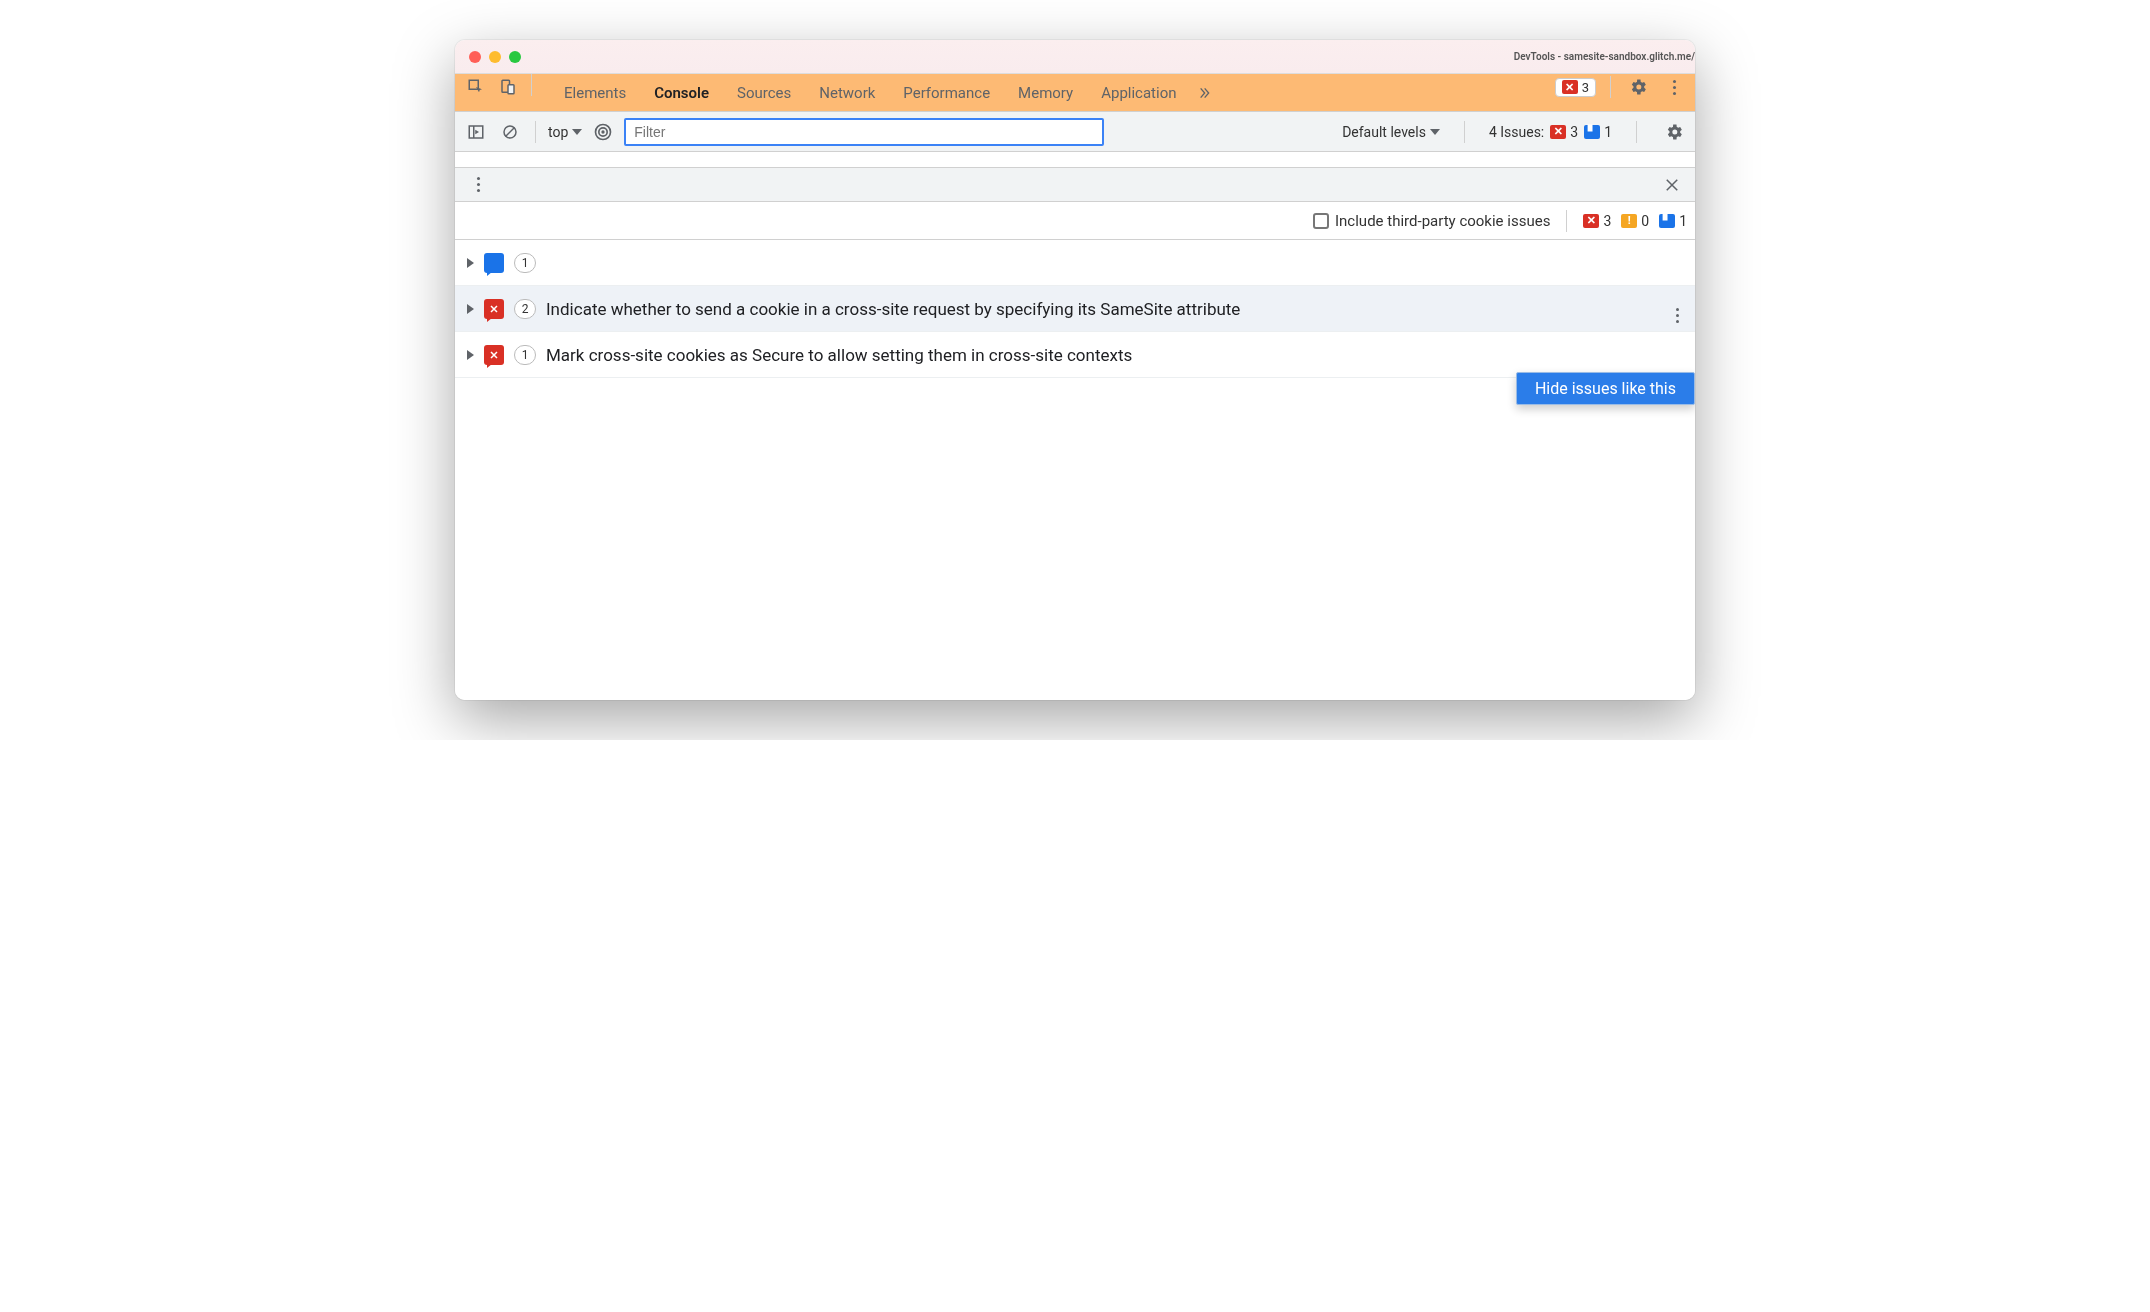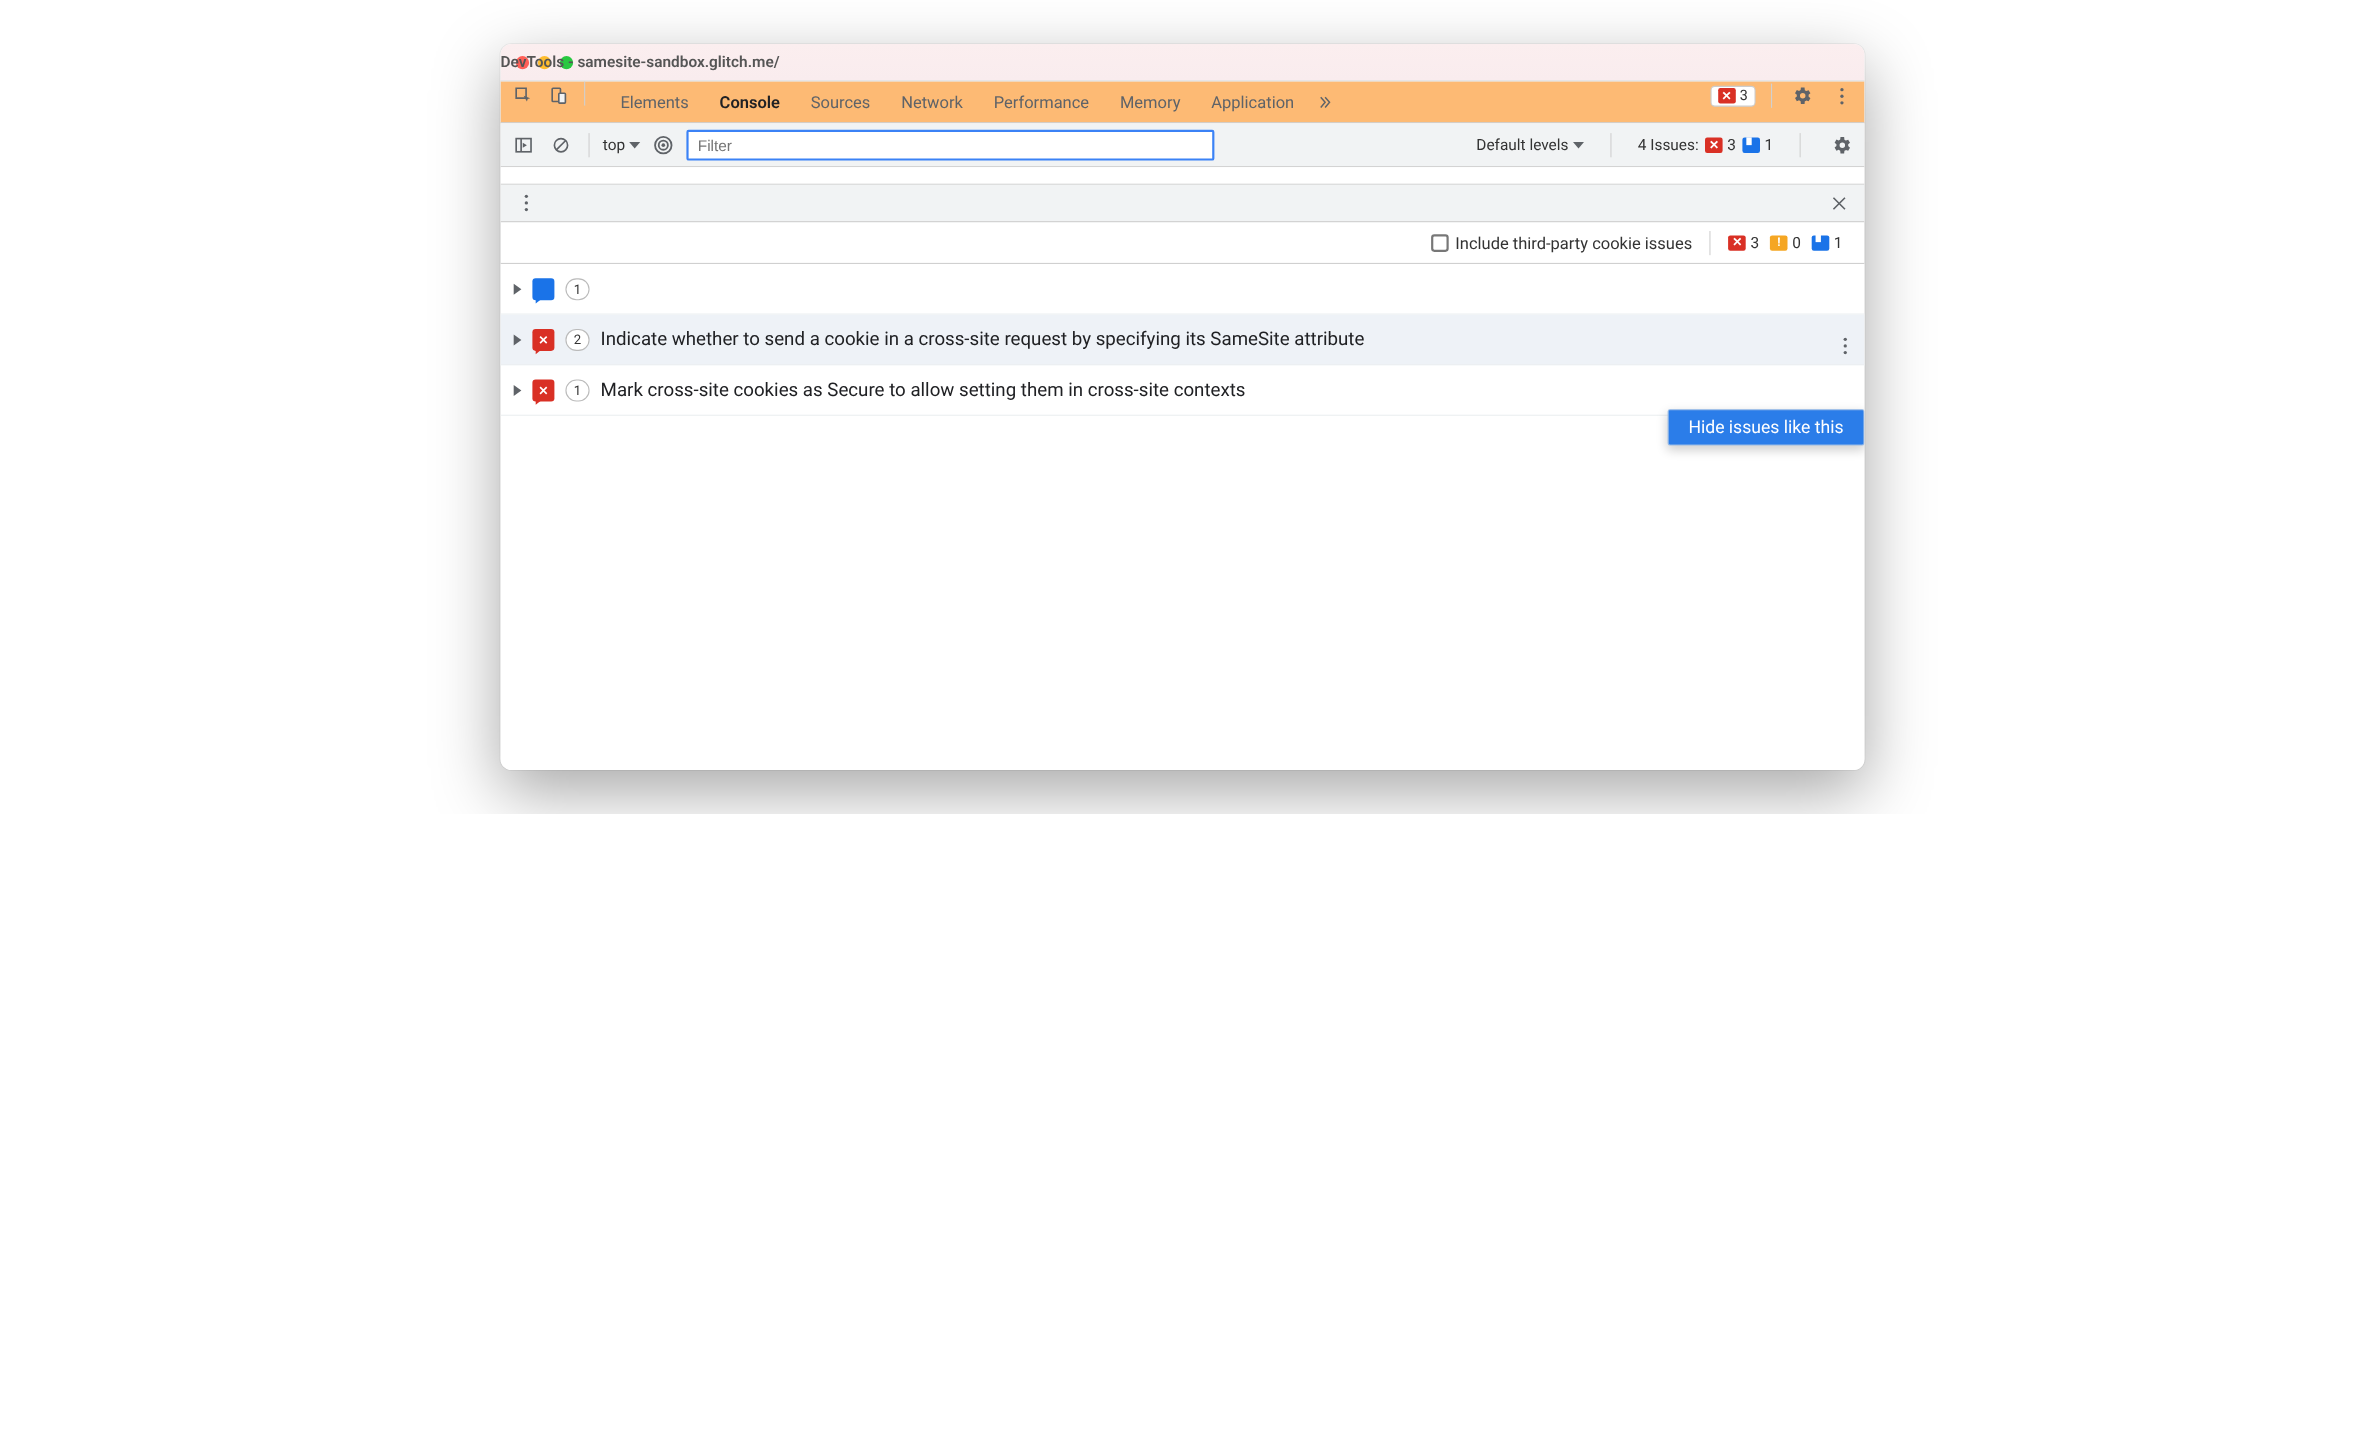--- a/index.html
+++ b/index.html
@@ -23,22 +23,22 @@
     display: flex;
     align-items: center;
     position: relative;
   }
   .traffic { display: flex; gap: 8px; padding-left: 14px; }
   .traffic span { width: 12px; height: 12px; border-radius: 50%; display: block; }
   .t-red { background: #ff5f57; }
   .t-yellow { background: #febc2e; }
   .t-green { background: #28c840; }
   .titlebar-title {
-    position: absolute; left: 0; right: 0; text-align: left;
-    font-size: 14px; color: #555; font-weight: 600; pointer-events: none;
+    position: absolute; left: 0; right: 0; text-align: right;
+    font-size: 10px; color: #555; font-weight: 600; pointer-events: none;
   }
   .toolbar {
     height: 38px;
     display: flex;
     align-items: flex-start;
     border-bottom: 1px solid #d0d0d0;
     background: #fdba74;
     padding: 0 8px;
     gap: 6px;
   }
@@ -67,21 +67,21 @@
   .issues-cluster { display:flex; align-items:center; gap:6px;}
   .issues-cluster .lbl { color:#333; }
   .bcount { display:inline-flex; align-items:center; gap:4px; font-size:14px; color:#333;}
   .console-body { height: 16px; background:#fff; border-bottom:1px solid #d0d0d0;}
   .drawer-head {
     height: 34px; background:#f1f3f4; border-bottom:1px solid #d0d0d0;
     display:flex; align-items:center; justify-content:space-between; padding: 0 10px;
   }
   .issues-filter {
     height: 38px; border-bottom: 1px solid #d0d0d0; display:flex; align-items:center;
-    justify-content:flex-end; padding: 0 20px; gap:12px; font-size:15px; color:#333;
+    justify-content:flex-end; padding: 0 8px; gap:12px; font-size:15px; color:#333;
   }
   .chk { display:flex; align-items:center; gap:6px; cursor:pointer;}
   .chkbox { width:16px; height:16px; border:2px solid #777; border-radius:3px; }
   .issue-counts { display:flex; align-items:center; gap:10px;}
   .issues-list { background:#fff; min-height: 460px; position: relative;}
   .issue-row {
     display:flex; align-items:center; height: 46px; padding: 0 12px; gap: 10px;
     border-bottom: 1px solid #eceff1; font-size: 17px; color:#202124; cursor: default; position: relative;
   }
   .issue-row.selected { background: #eef2f7; }

